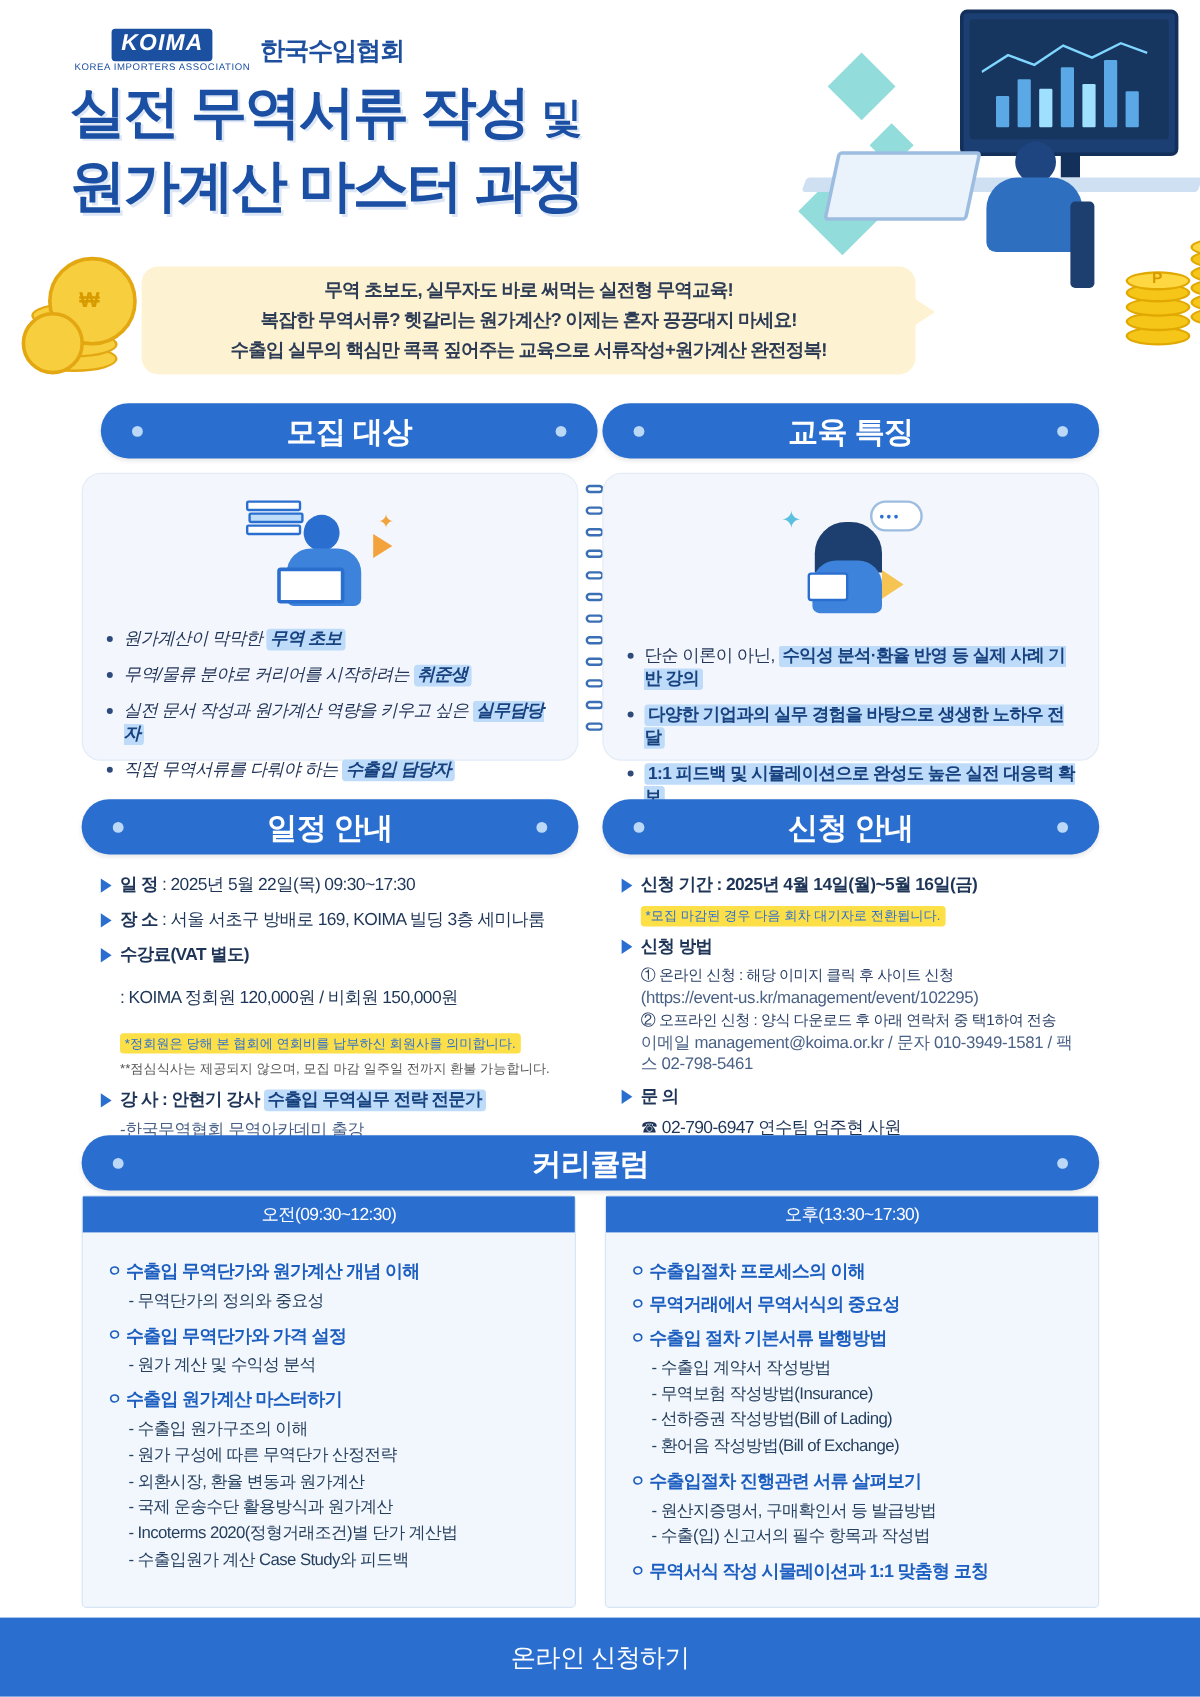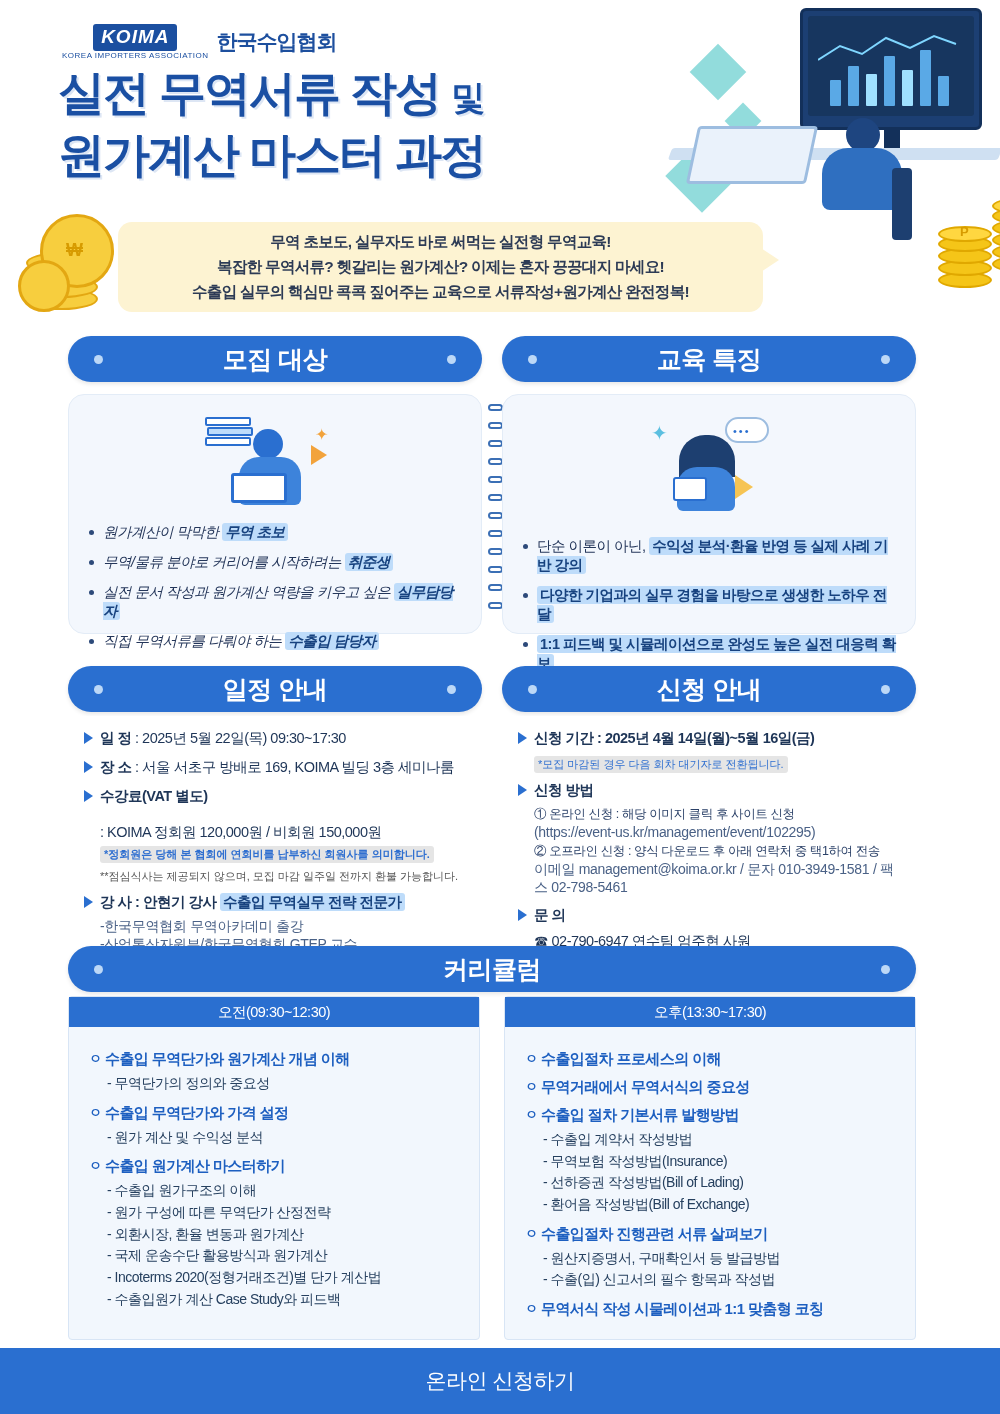--- a/index.html
+++ b/index.html
@@ -83,21 +83,21 @@
   .pill .dot { position: absolute; width: 9px; height: 9px; border-radius: 50%; background: #bcd8f7; }
   .pill .dot.l { left: 26px; }
   .pill .dot.r { right: 26px; }
 
   
   .card {
     background: #f3f7fd; border-radius: 16px; border: 1px solid #e3ecf7;
   }
 
   
-  .sec-target-pill { position: absolute; left: 68px; top: 336px; width: 414px; }
+  .sec-target-pill { position: absolute; left: 84px; top: 336px; width: 414px; }
   .sec-feature-pill { position: absolute; left: 502px; top: 336px; width: 414px; }
   .sec-target-card { position: absolute; left: 68px; top: 394px; width: 414px; height: 240px; }
   .sec-feature-card { position: absolute; left: 502px; top: 394px; width: 414px; height: 240px; }
 
   .bullet-list { padding: 0 18px; }
   .bullet-list li {
     list-style: none; position: relative; padding-left: 16px;
     font-size: 14.5px; color: #24365a; margin-bottom: 11px; letter-spacing: -0.5px;
   }
   .bullet-list li::before {
@@ -128,21 +128,21 @@
 
   .arrow-row { display: flex; gap: 7px; align-items: flex-start; margin-bottom: 7px; }
   .arrow {
     width: 0; height: 0; border-left: 9px solid #2a6fd0;
     border-top: 6px solid transparent; border-bottom: 6px solid transparent;
     margin-top: 4px; flex: none;
   }
   .srow { font-size: 14.5px; color:#1e3557; letter-spacing:-0.5px; line-height: 1.5; }
   .srow.label { font-weight: bold; }
   .sub { font-size: 12.5px; color:#2b4168; letter-spacing:-0.4px; line-height:1.55; }
-  .note-blue { font-size: 11px; color:#2f6fd0; background:#e5e5e5; border-radius:3px; padding:1px 4px; display:inline-block; }
+  .note-blue { font-size: 11px; color:#2f6fd0; background:#fde047; border-radius:3px; padding:1px 4px; display:inline-block; }
   .note-gray { font-size: 11px; color:#555; }
   .mini { font-size: 14px; color:#4a6186; letter-spacing:-0.3px; }
 
   
   .sec-curri-pill { position: absolute; left: 68px; top: 946px; width: 848px; }
   .curri-wrap { position: absolute; left: 68px; top: 996px; width: 848px; height: 344px; }
   .curri-col { position: absolute; top: 0; width: 412px; height: 344px; background:#f2f7fd; border:1px solid #d8e5f5; border-radius: 4px; }
   .curri-col.left { left: 0; }
   .curri-col.right { left: 436px; }
   .curri-head {
@@ -327,21 +327,21 @@
         <div class="srow">
           <span class="srow label">장   소</span>
           <span>: 서울 서초구 방배로 169, KOIMA 빌딩 3층 세미나룸</span>
         </div>
       </div>
       <div class="arrow-row">
         <span class="arrow"></span>
         <div>
           <div class="srow label">수강료(VAT 별도)</div>
           <div class="srow" style="margin-top:15px;">: KOIMA 정회원 120,000원 / 비회원 150,000원</div>
-          <div style="margin-top:0;font-weight:bold;"><span class="note-blue">*정회원은 당해 본 협회에 연회비를 납부하신 회원사를 의미합니다.</span></div>
+          <div style="margin-top:16px;"><span class="note-blue">*정회원은 당해 본 협회에 연회비를 납부하신 회원사를 의미합니다.</span></div>
           <div style="margin-top:3px;"><span class="note-gray">**점심식사는 제공되지 않으며, 모집 마감 일주일 전까지 환불 가능합니다.</span></div>
         </div>
       </div>
       <div class="arrow-row" style="margin-top:8px;">
         <span class="arrow"></span>
         <div>
           <div class="srow">
             <span class="srow label">강   사 : 안현기 강사</span>
             <span class="hl">수출입 무역실무 전략 전문가</span>
           </div>

